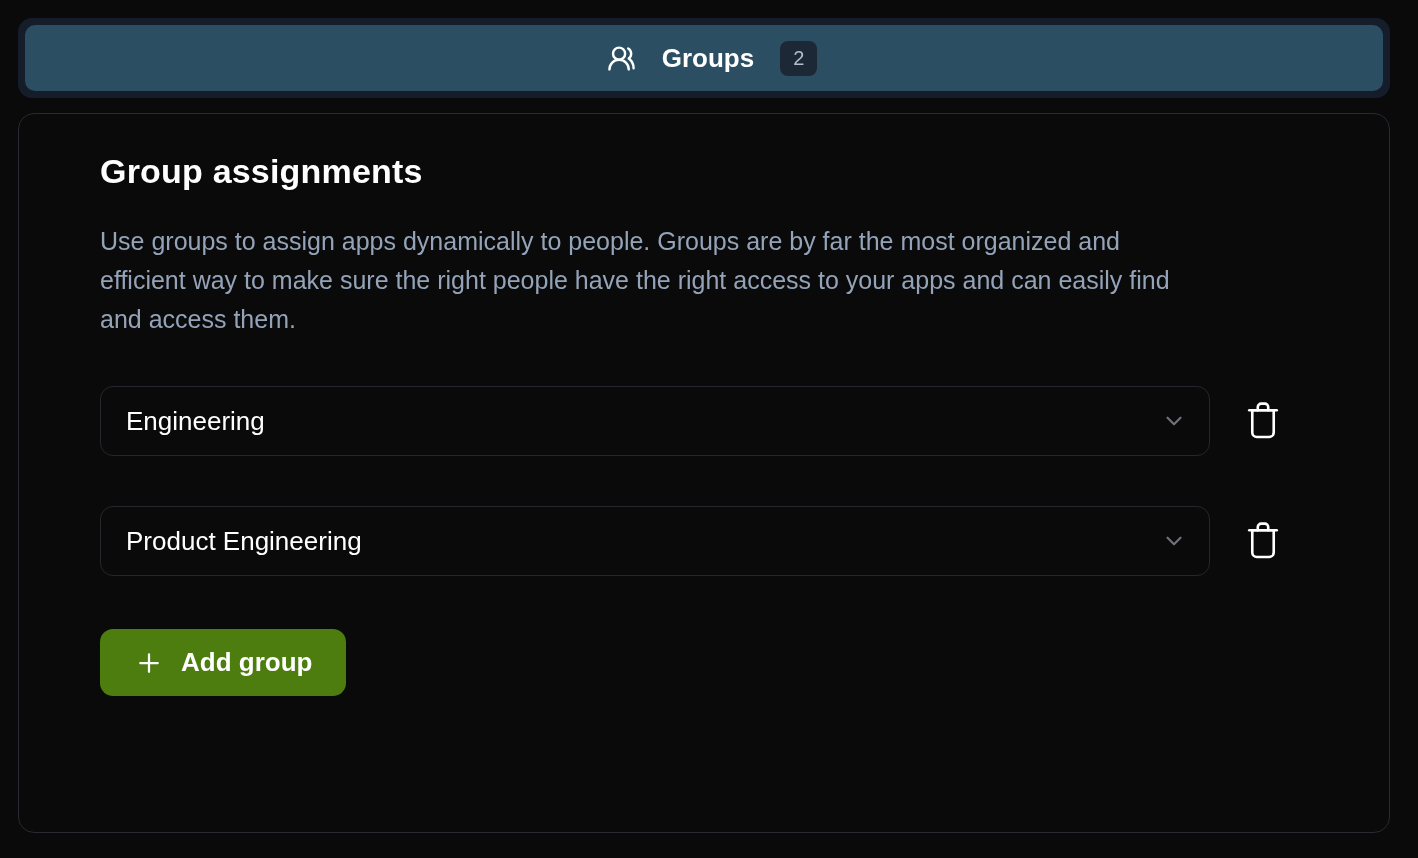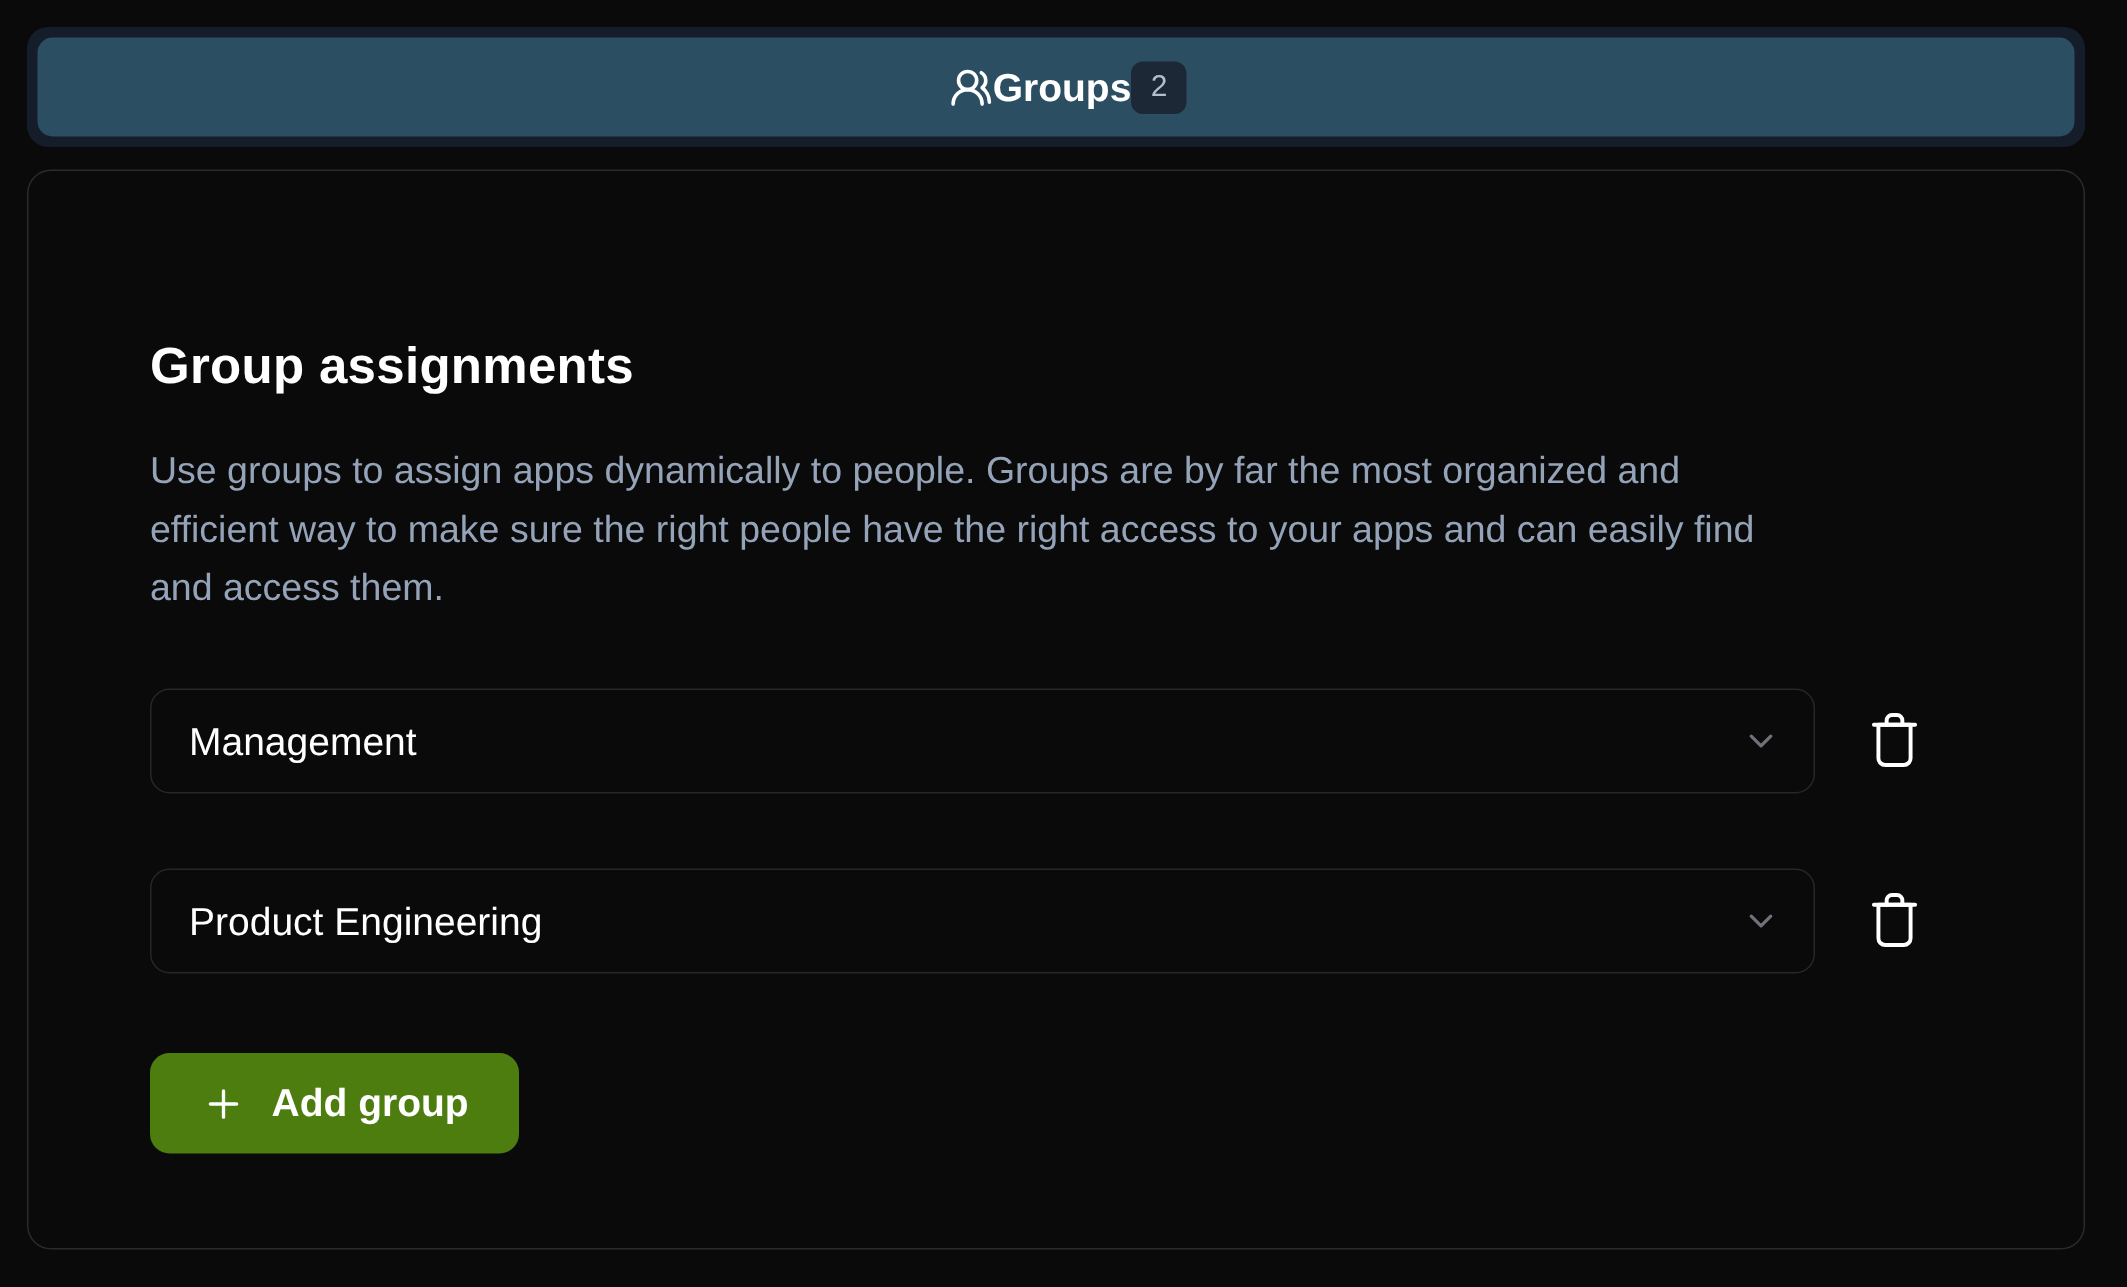--- a/index.html
+++ b/index.html
@@ -15,42 +15,42 @@
   
   .tab-bar {
     position: absolute; left: 18px; top: 18px;
     width: 1372px; height: 80px;
     background: #151c2a;
     border-radius: 14px;
     display: flex; padding: 7px;
   }
   .tab {
     flex: 1; display: flex; align-items: center; justify-content: center;
-    gap: 0; border: none; background: transparent;
+    gap: 26px; border: none; background: transparent;
     color: #c3cdda; font-size: 26px; font-weight: 500;
     border-radius: 10px; cursor: pointer; font-family: inherit; padding-left: 22px;
   }
   .tab .tab-icon { display: flex; align-items: center; }
   .tab-selected { background: #2b4e63; color: #ffffff; font-weight: 700; }
   .badge {
     min-width: 37px; height: 35px; padding: 0 8px;
     border-radius: 8px; display: flex; align-items: center; justify-content: center;
     font-size: 20px; font-weight: 500; color: #b3bdcc;
   }
   .badge-groups { background: #1d2836; }
   .badge-individual { background: #232f3f; }
 
   
   .card {
     position: absolute; left: 18px; top: 113px;
     width: 1372px; height: 720px;
     background: #0a0a0b;
     border: 1px solid #2a2a31;
     border-radius: 16px;
-    padding: 111px 80px 0 81px;
+    padding: 38px 80px 0 81px;
   }
   .card-title {
     margin: 0 0 31px 0;
     font-size: 34px; font-weight: 700; color: #ffffff;
     letter-spacing: 0.2px;
   }
   .card-desc {
     margin: 0 0 47px 0;
     max-width: 1080px;
     font-size: 25px; line-height: 39px; color: #94a3b8;
@@ -108,21 +108,21 @@
     </button>
   </div>
 
   <div class="card">
     <h1 class="card-title">Group assignments</h1>
     <p class="card-desc">Use groups to assign apps dynamically to people. Groups are by far the most organized and efficient way to make sure the right people have the right access to your apps and can easily find and access them.</p>
 
     
     <div class="group-row">
       <div class="group-select">
-        <span>Management</span>
+        <span>Engineering</span>
         <span class="chevron">
           <svg width="26" height="26" viewBox="0 0 24 24" fill="none" stroke="currentColor" stroke-width="2" stroke-linecap="round" stroke-linejoin="round">
             <path d="m6 9 6 6 6-6"></path>
           </svg>
         </span>
       </div>
       <button class="trash-btn">
         <span>
           <svg width="34" height="40" viewBox="0 0 26 30" fill="none" stroke="currentColor" stroke-width="2" stroke-linecap="round" stroke-linejoin="round">
             <path d="M2.5 7.5h21"></path>

